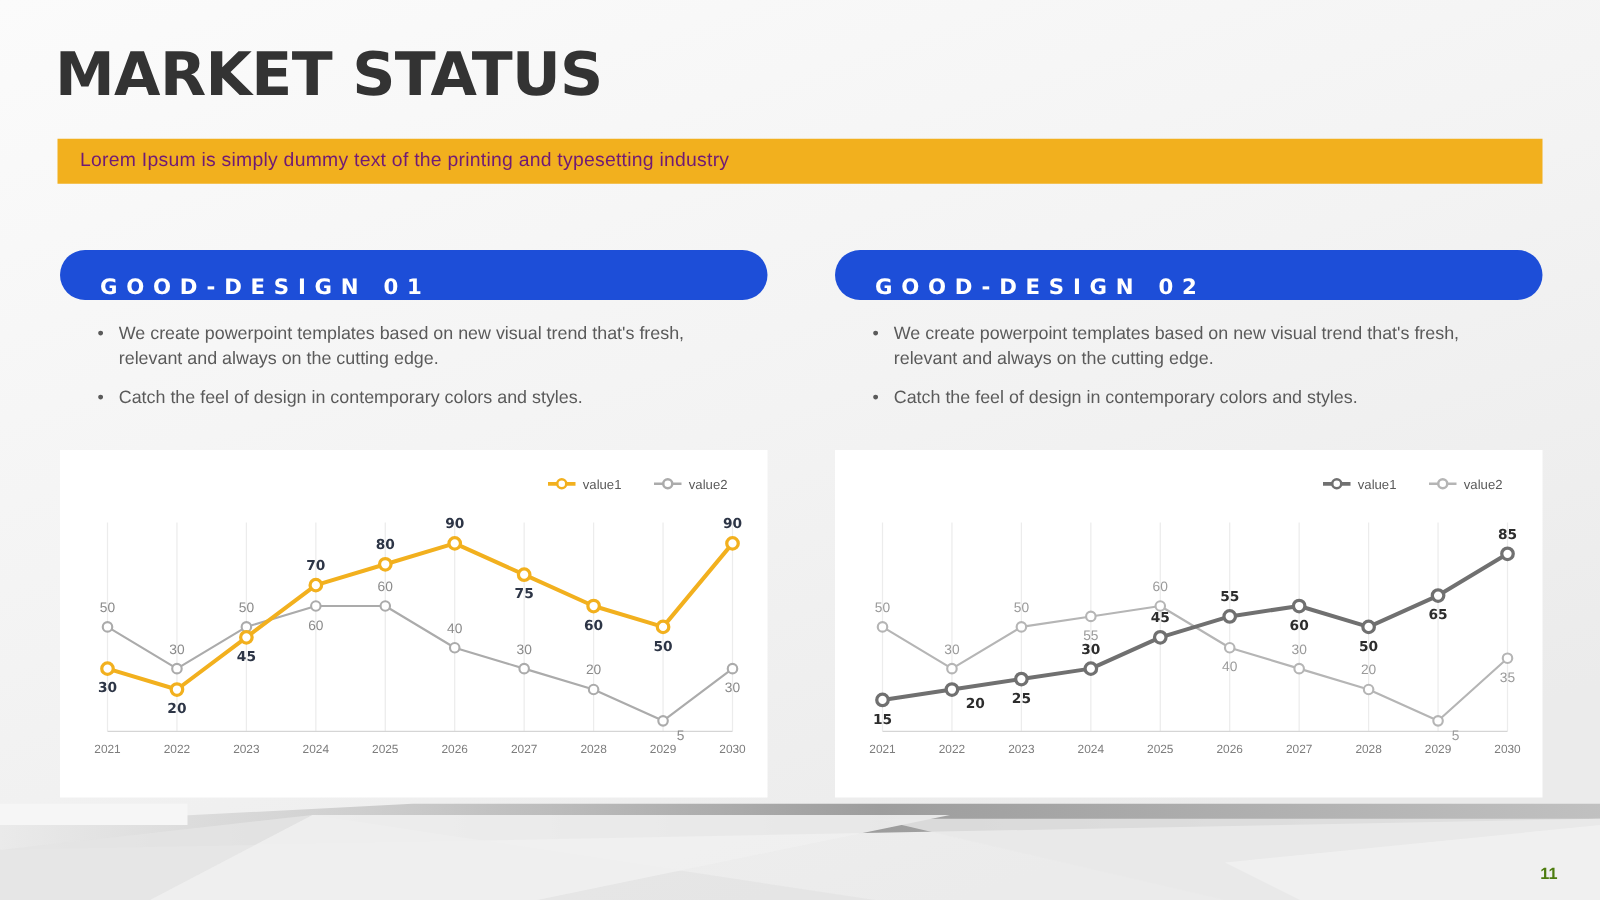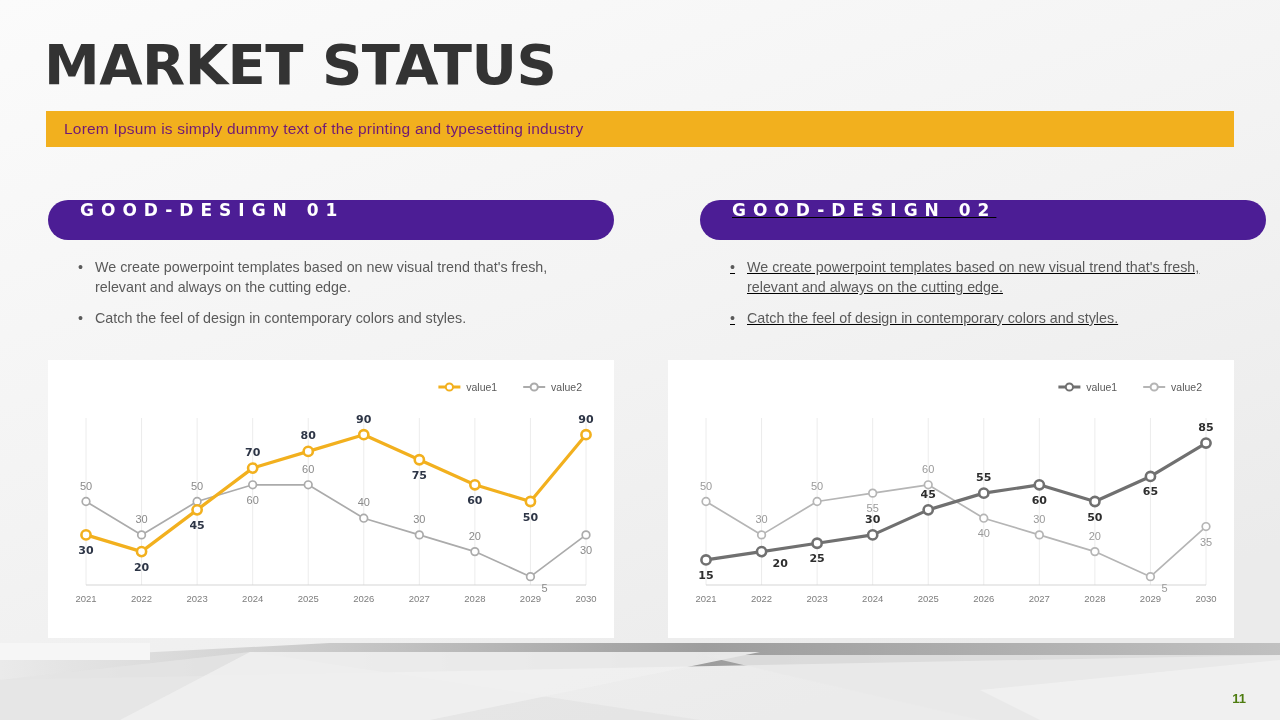--- a/index.html
+++ b/index.html
@@ -11,21 +11,21 @@
     overflow: hidden;
   }
   
   #bg { position: absolute; inset: 0; z-index: 0; }
   
   .slide { position: absolute; inset: 0; z-index: 2; }
 
   #page-title {
     position: absolute;
     left: 44px; top: 32px;
-    font-size: 56px;
+    font-size: 48px;
     font-weight: bold;
     letter-spacing: -0.5px;
     color: #333333;
     font-family: "DejaVu Sans", sans-serif;
   }
 
   #subtitle-banner {
     position: absolute;
     left: 46px; top: 111px;
     width: 1188px; height: 36px;
@@ -34,27 +34,27 @@
   }
   #subtitle-banner .txt {
     padding-left: 18px;
     font-size: 15.5px;
     color: #701a75;
     letter-spacing: .2px;
   }
 
   .column { position: absolute; top: 200px; width: 566px; }
   .column.left  { left: 48px; }
-  .column.right { left: 700px; text-decoration: underline; }
+  .column.right { left: 668px; }
 
   .pill {
     height: 40px;
     border-radius: 20px;
-    background: #4c1d95;
-    display: flex; align-items: flex-start;
+    background: #1d4ed8;
+    display: flex; align-items: flex-end;
     padding-left: 32px;
   }
   .pill .label {
     color: #ffffff;
     font-size: 17px;
     font-weight: bold;
     letter-spacing: 7px;
     font-family: "DejaVu Sans", sans-serif;
   }
 

